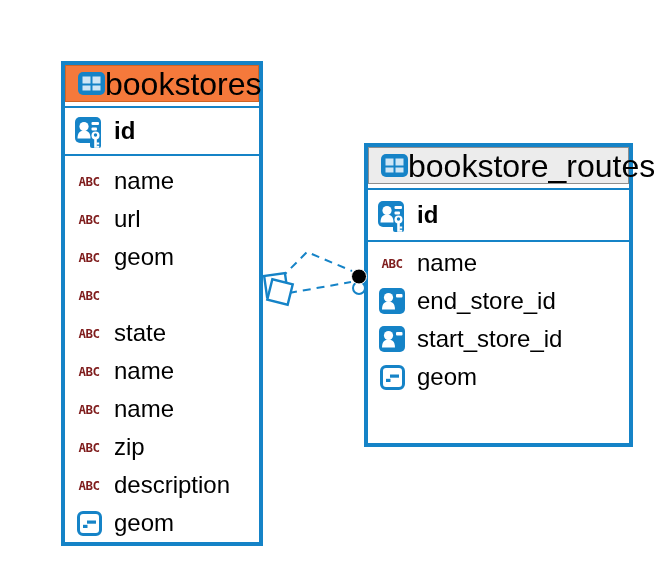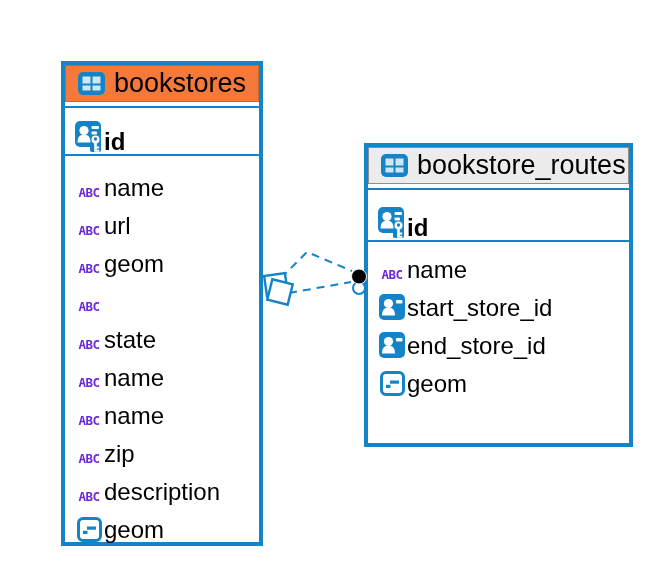--- a/index.html
+++ b/index.html
@@ -9,36 +9,36 @@
     overflow:hidden;
   }
   .card {
     position:absolute; box-sizing:border-box; background:#fff;
     border:4px solid #1583C7; z-index:2;
   }
   .card-bookstores { left:61px; top:61px; width:202px; height:485px; }
   .card-routes     { left:364px; top:143px; width:269px; height:304px; }
   .hdr {
     box-sizing:border-box; height:37px; display:flex; align-items:center;
-    gap:9px; padding:0 6px 0 11px; border:1px solid transparent;
-    font-size:27px; white-space:nowrap;
+    padding:0 6px 0 11px; border:1px solid transparent;
+    font-size:32px; white-space:nowrap;
   }
   .hgap { height:4px; }
   .rule { height:2px; background:#1583C7; }
-  .row { display:flex; align-items:flex-end; gap:1px; padding-left:10px; font-size:24px; white-space:nowrap; }
+  .row { display:flex; align-items:center; gap:11px; padding-left:10px; font-size:24px; white-space:nowrap; }
   .pk-row { font-weight:700; }
   .card-bookstores .pk-row { height:46px; }
   .card-routes .pk-row { height:50px; }
   .cols-a { padding-top:6px; }
   .cols-b { padding-top:2px; }
   .col-row { height:38px; }
   .ic { display:inline-flex; align-items:center; justify-content:center; width:28px; flex:0 0 28px; }
   .abc {
     font-family:"DejaVu Sans Mono",monospace; font-weight:700; font-size:12.5px;
-    letter-spacing:-0.5px; color:#6d28d9;
+    letter-spacing:-0.5px; color:#7f1d1d;
   }
   .pk-ic svg { margin-top:5px; }
   .links { position:absolute; left:0; top:0; z-index:3; pointer-events:none; }
   .dash { fill:none; stroke:#1583C7; stroke-width:2; stroke-dasharray:8 6; }
   .lbl { line-height:1; }
 </style>
 </head>
 <body>
 
 <div class="canvas">
@@ -180,32 +180,32 @@
       </div>
       <div class="row col-row">
         <span class="ic">
           <svg width="26" height="26" viewBox="0 0 26 26">
             <rect width="26" height="26" rx="5" fill="#1583C7"></rect>
             <circle cx="9.5" cy="9.5" r="4.6" fill="#fff"></circle>
             <path d="M3 21.5 C3 15.5 6 13.5 9.5 13.5 C13 13.5 16 15.5 16 21.5 Z" fill="#fff"></path>
             <rect x="17" y="6" width="6.5" height="3.5" rx="1" fill="#fff"></rect>
           </svg>
         </span>
-        <span class="lbl">start_store_id</span>
+        <span class="lbl">end_store_id</span>
       </div>
       <div class="row col-row">
         <span class="ic">
           <svg width="26" height="26" viewBox="0 0 26 26">
             <rect width="26" height="26" rx="5" fill="#1583C7"></rect>
             <circle cx="9.5" cy="9.5" r="4.6" fill="#fff"></circle>
             <path d="M3 21.5 C3 15.5 6 13.5 9.5 13.5 C13 13.5 16 15.5 16 21.5 Z" fill="#fff"></path>
             <rect x="17" y="6" width="6.5" height="3.5" rx="1" fill="#fff"></rect>
           </svg>
         </span>
-        <span class="lbl">end_store_id</span>
+        <span class="lbl">start_store_id</span>
       </div>
       <div class="row col-row">
         <span class="ic">
           <svg width="25" height="25" viewBox="0 0 25 25">
             <rect x="1.5" y="1.5" width="22" height="22" rx="4.5" fill="#fff" stroke="#1583C7" stroke-width="3"></rect>
             <rect x="10" y="9.5" width="9" height="3.2" fill="#1583C7"></rect>
             <rect x="6" y="13.8" width="4.5" height="3.2" fill="#1583C7"></rect>
           </svg>
         </span>
         <span class="lbl">geom</span>

